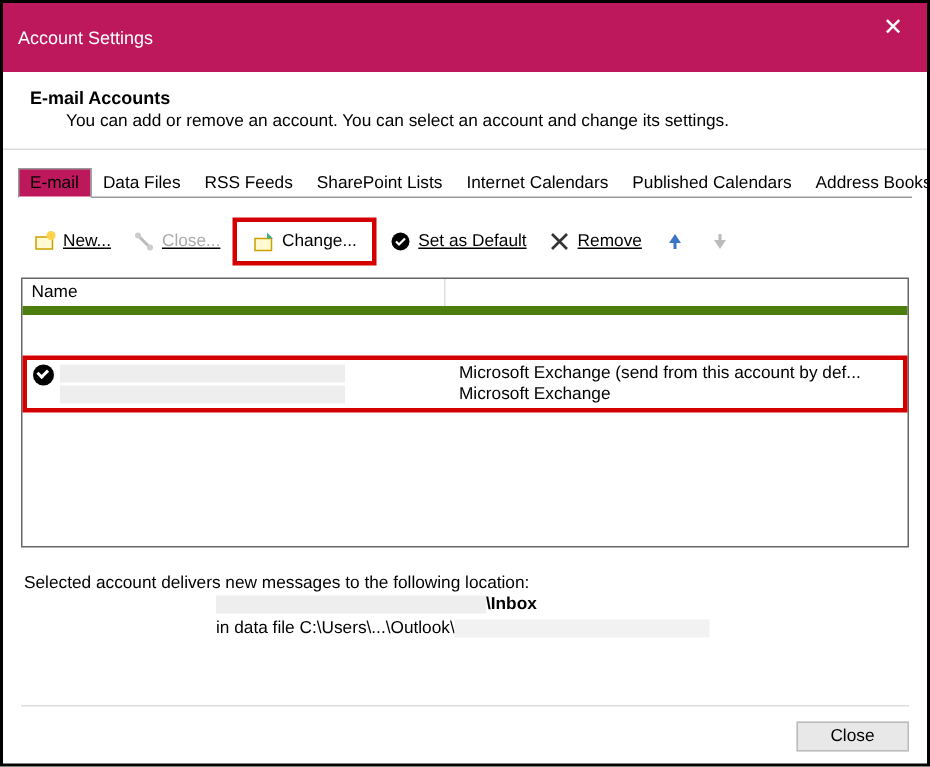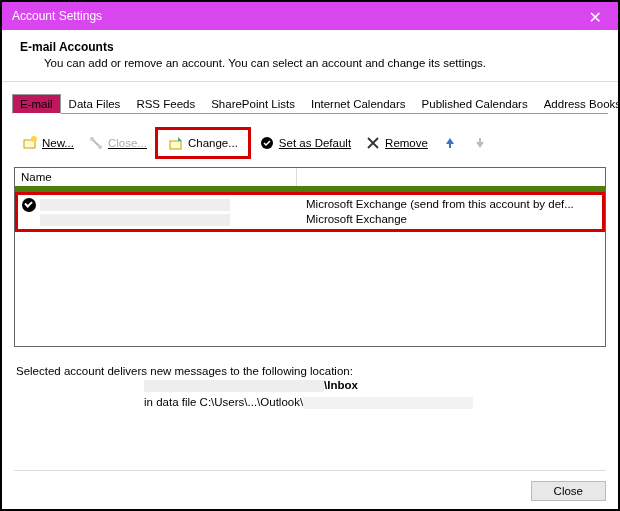--- a/index.html
+++ b/index.html
@@ -1,37 +1,37 @@
 <!DOCTYPE html>
 <html><head>
   <meta charset="utf-8">
   <style>
     * { box-sizing: border-box; margin: 0; padding: 0; font-family: "Segoe UI", Arial, sans-serif; }
     body { background: #000; width: 620px; height: 511px; overflow: hidden; }
     .window { background: #fff; width: 616px; height: 507px; margin: 2px; position: relative; }
-    .titlebar { background: #d946ef; color: #fff; height: 28px; display: flex; align-items: center; padding: 0 10px; font-size: 12px; position: relative; }
+    .titlebar { background: #be185d; color: #fff; height: 46px; display: flex; align-items: center; padding: 0 10px; font-size: 12px; position: relative; }
     .close-btn { position: absolute; right: 8px; top: 4px; font-size: 16px; cursor: pointer; padding: 2px 8px; }
     .header { padding: 10px 18px 12px 18px; border-bottom: 1px solid #ddd; }
     .header-title { font-weight: bold; font-size: 12px; margin-bottom: 3px; }
     .header-sub { font-size: 11.5px; padding-left: 24px; }
     .tabs { display: flex; padding: 12px 10px 0 10px; font-size: 11.5px; }
     .tab { padding: 3px 7px; cursor: pointer; border: 1px solid transparent; white-space: nowrap; }
     .tab.active { border: 1px solid #999; border-bottom: 1px solid #fff; background: #be185d; position: relative; }
     .tab-border { border-top: 1px solid #999; margin: -1px 10px 0 10px; }
     .content { padding: 8px 12px 0 12px; }
     .toolbar { display: flex; align-items: center; gap: 2px; font-size: 11.5px; padding: 5px 2px 8px 2px; text-decoration: underline; }
     .tool-btn { display: inline-flex; align-items: center; gap: 4px; padding: 3px 6px; cursor: pointer; }
     .tool-btn.disabled { color: #aaa; }
     .tool-highlight { border: 3px solid #d40000; padding: 2px 4px; }
     .icon-svg { width: 16px; height: 16px; flex: none; }
     .accounts-box { border: 1px solid #666; min-height: 180px; }
     .table-header { display: flex; font-size: 11.5px; border-bottom: 6px solid #4d7c0f; }
     .th-name { width: 282px; padding: 3px 6px; border-right: 1px solid #ddd; }
     .th-type { flex: 1; padding: 3px 6px; }
-    .row-highlight { border: 3px solid #d40000; padding: 2px 0; }
+    .row-highlight { border: 3px solid #d40000; padding: 2px 0; margin-top: 27px; }
     .row { display: flex; font-size: 11.5px; }
     .cell-name { width: 282px; padding: 1px 6px 1px 22px; position: relative; }
     .check-icon { position: absolute; left: 4px; top: 1px; width: 14px; height: 14px; background: #000; border-radius: 50%; }
     .check-icon::after { content: ""; position: absolute; left: 3px; top: 3px; width: 5px; height: 3px; border-left: 2px solid #fff; border-bottom: 2px solid #fff; transform: rotate(-45deg); }
     .blur { display: inline-block; background: #eee; height: 12px; width: 190px; vertical-align: middle; }
     .cell-type { flex: 1; padding: 1px 6px; }
     .footer-text { font-size: 11.5px; padding: 18px 0 0 2px; }
     .footer-line { padding: 2px 0 2px 130px; font-size: 11.5px; }
     .footer-line .blur2 { display: inline-block; background: #eee; height: 12px; width: 180px; vertical-align: middle; }
     .footer-line2 { padding: 2px 0 2px 130px; font-size: 11.5px; }

